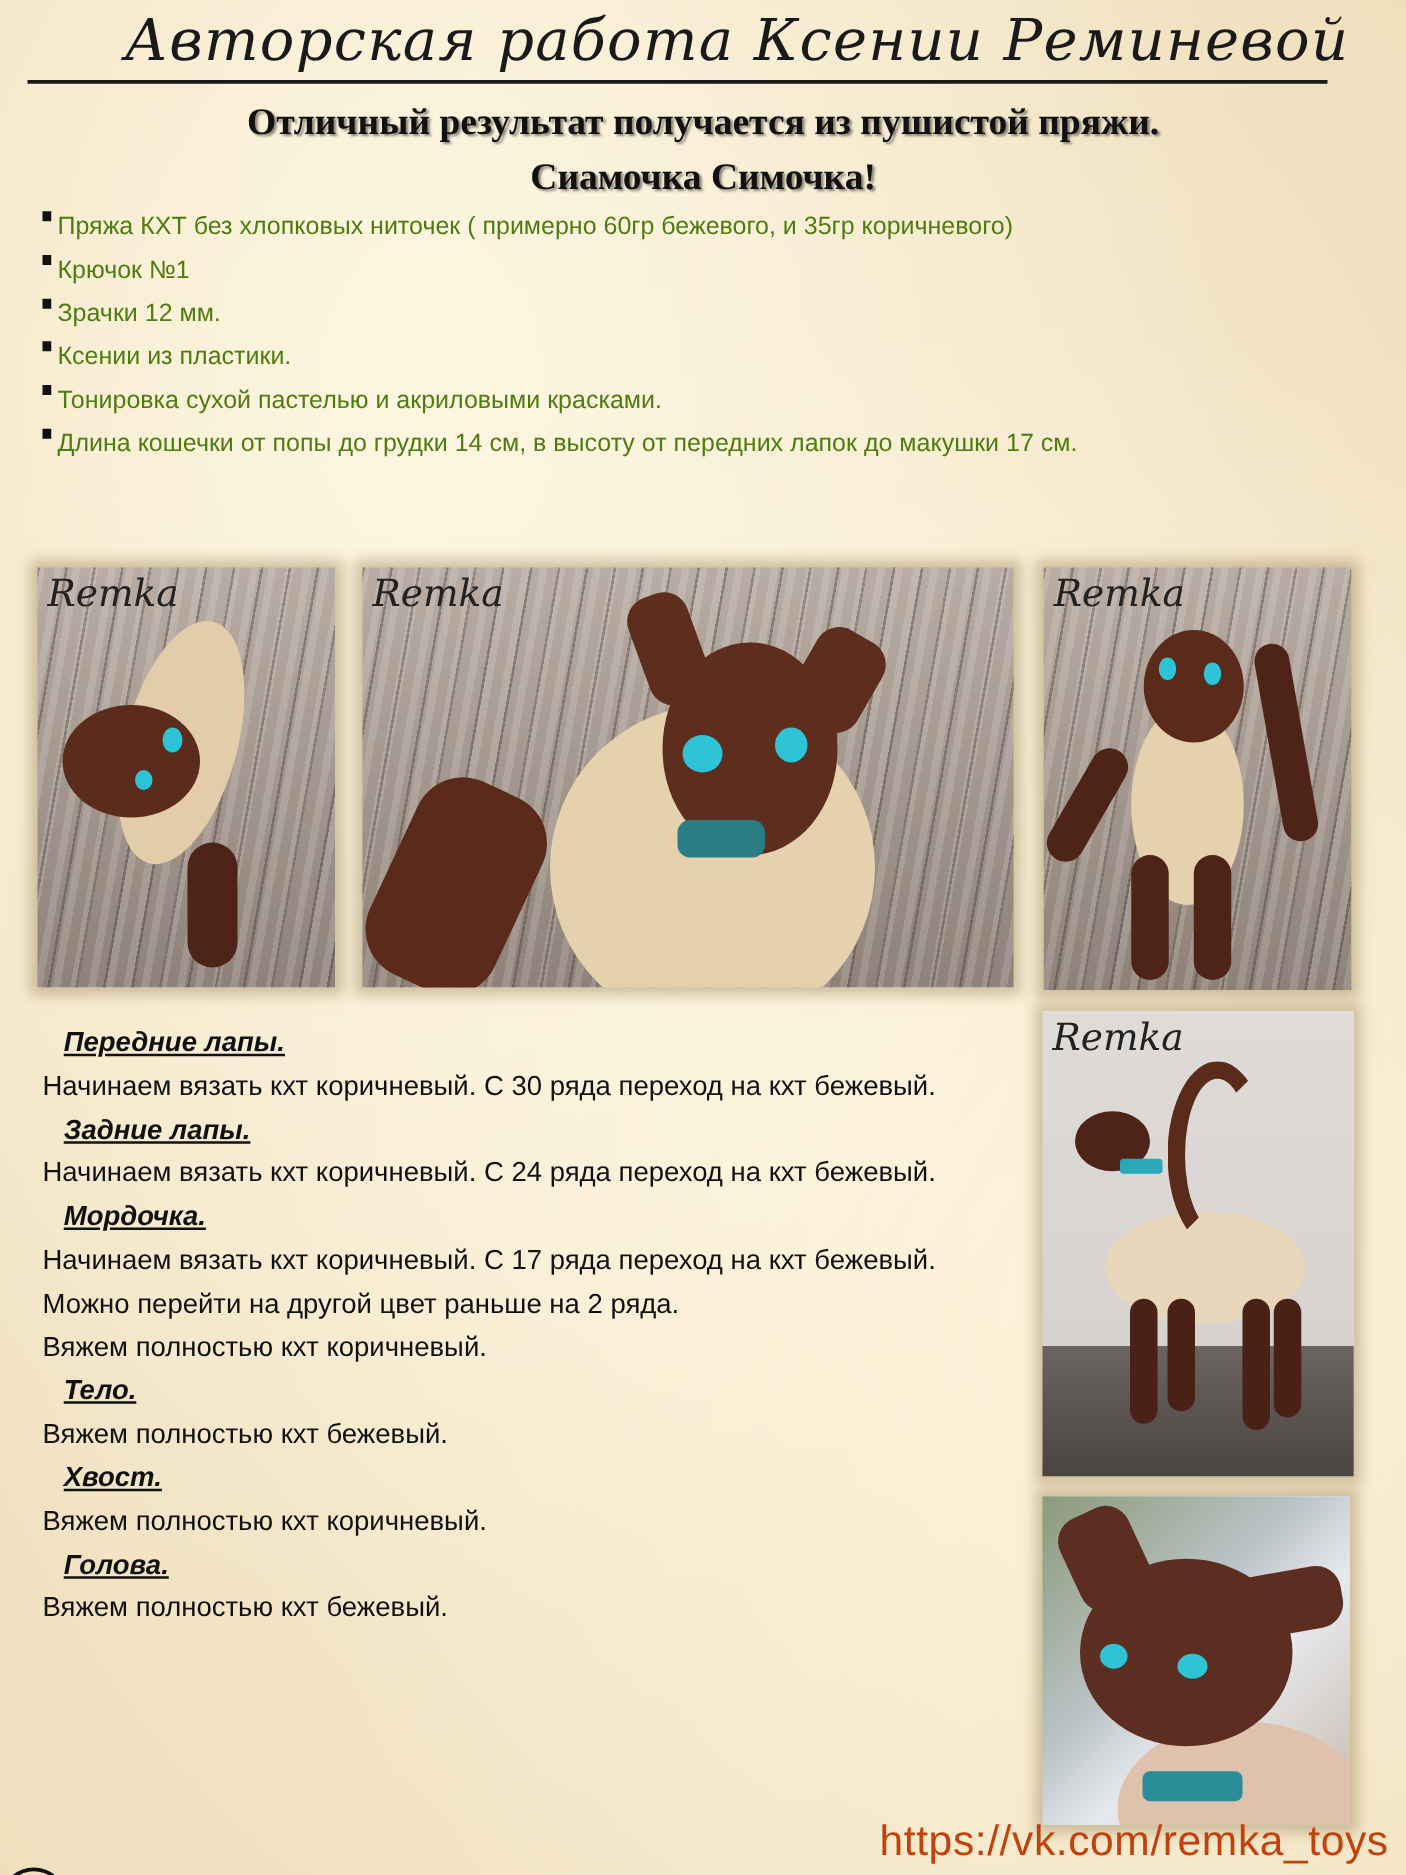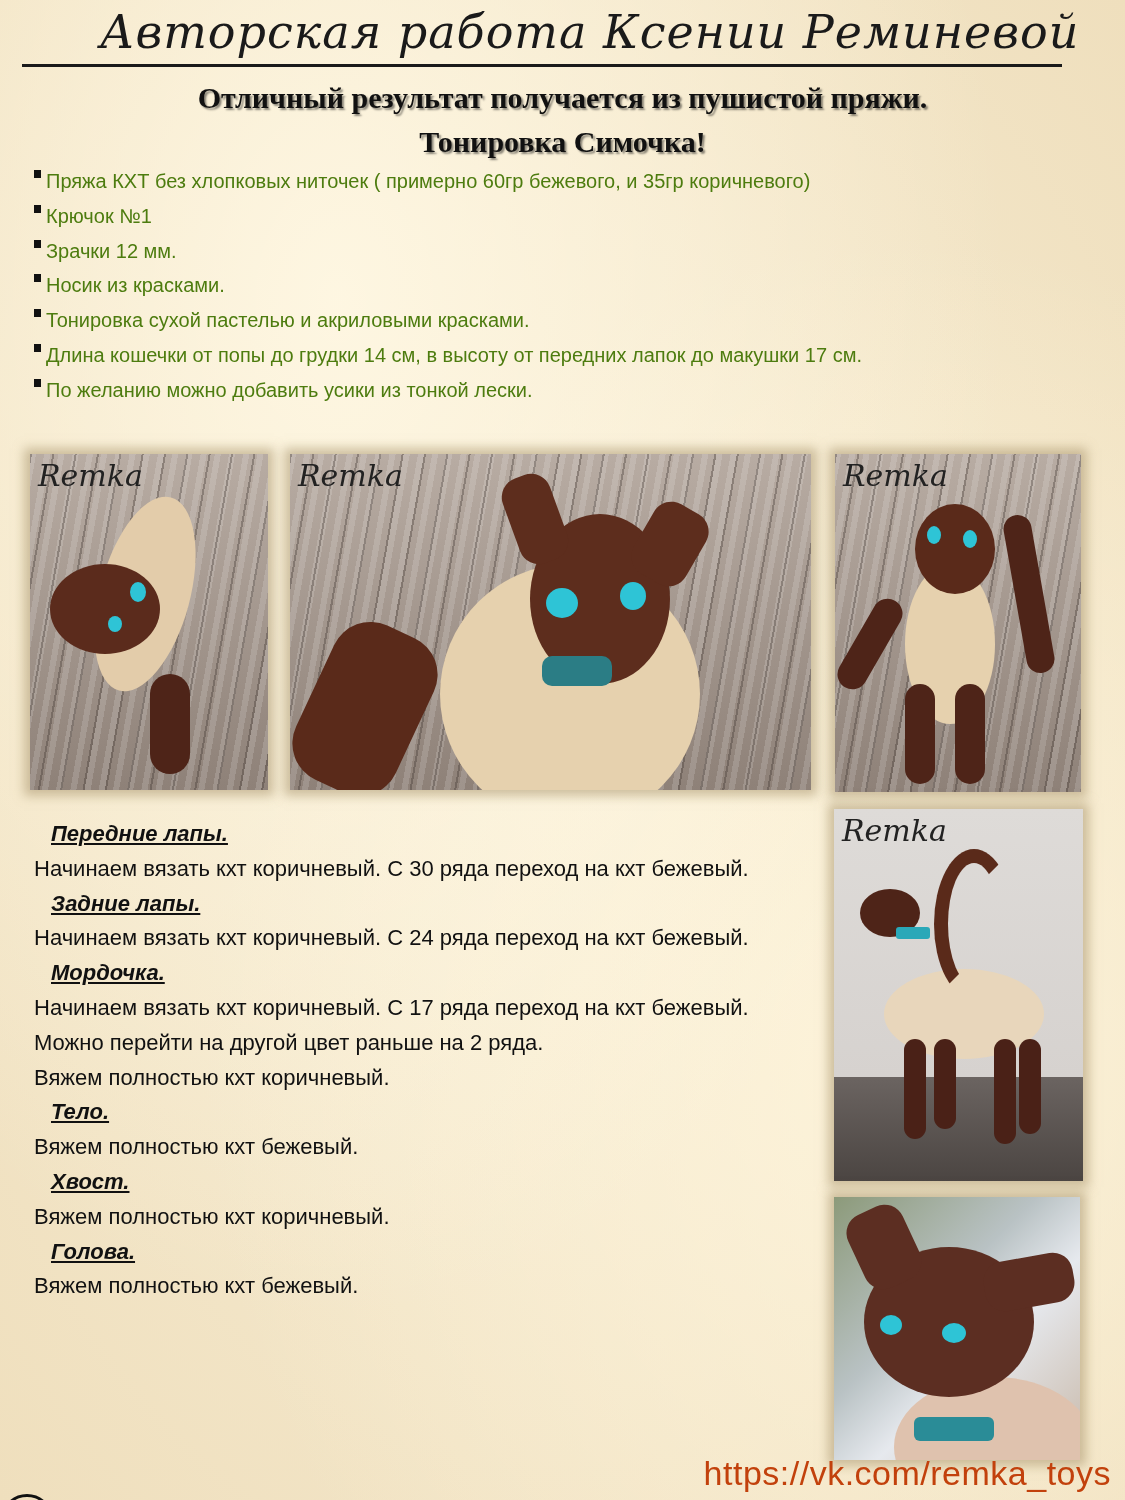--- a/index.html
+++ b/index.html
@@ -71,30 +71,29 @@
     position: absolute; right: 14px; top: 1454px; font-size: 34px; font-weight: normal; color: #c2410c;
     letter-spacing: 0.5px;
   }
 </style>
 </head>
 <body>
 
 <div class="header-title">Авторская работа Ксении Реминевой</div>
 <div class="header-rule"></div>
 <div class="subtitle sub1">Отличный результат получается из пушистой пряжи.</div>
-<div class="subtitle sub2">Тонировка Симочка!</div>
+<div class="subtitle sub2">Сиамочка Симочка!</div>
 
 <div class="materials">
   <div class="item"><span class="bullet"></span><span>Пряжа КХТ без хлопковых ниточек ( примерно 60гр бежевого, и 35гр коричневого)</span></div>
   <div class="item"><span class="bullet"></span><span>Крючок №1</span></div>
   <div class="item"><span class="bullet"></span><span>Зрачки 12 мм.</span></div>
-  <div class="item"><span class="bullet"></span><span>Носик из красками.</span></div>
+  <div class="item"><span class="bullet"></span><span>Ксении из пластики.</span></div>
   <div class="item"><span class="bullet"></span><span>Тонировка сухой пастелью и акриловыми красками.</span></div>
   <div class="item"><span class="bullet"></span><span>Длина кошечки от попы до грудки 14 см, в высоту от передних лапок до макушки 17 см.</span></div>
-  <div class="item"><span class="bullet"></span><span>По желанию можно добавить усики из тонкой лески.</span></div>
 </div>
 
 <div class="photo wood p1">
   <div class="cat-body" style="left:70px;top:40px;width:90px;height:200px;background:#e3ccaa;transform:rotate(15deg);"></div>
   <div class="cat-body" style="left:20px;top:110px;width:110px;height:90px;background:#5b2b1c;"></div>
   <div class="cat-body" style="left:100px;top:128px;width:16px;height:20px;background:#2ec4d6;"></div>
   <div class="cat-body" style="left:78px;top:162px;width:14px;height:16px;background:#2ec4d6;"></div>
   <div class="cat-body" style="left:120px;top:220px;width:40px;height:100px;background:#4e2418;border-radius:20px;"></div>
   <span class="wm">Remka</span>
 </div>

